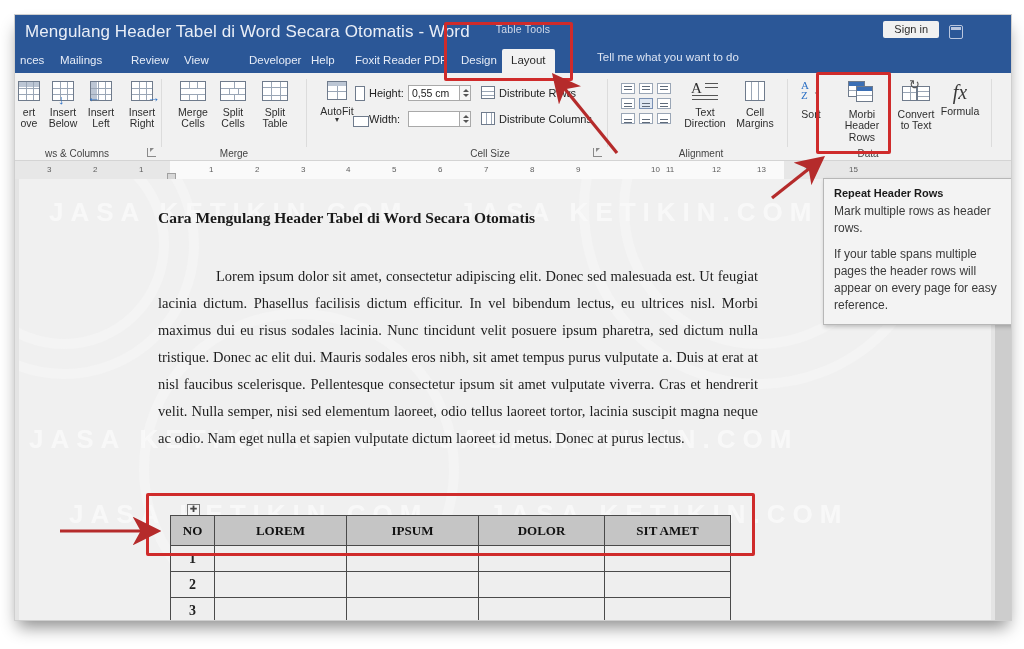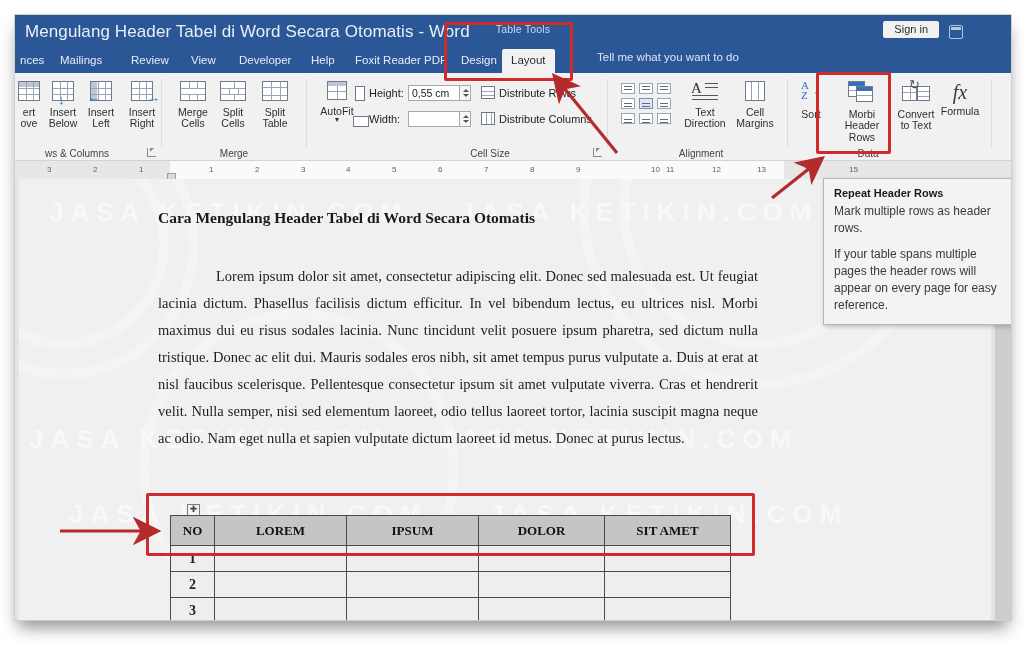--- a/index.html
+++ b/index.html
@@ -227,22 +227,22 @@
     <div class="title-text">Mengulang Header Tabel di Word Secara Otomatis  -  Word</div>
     <div class="tt-label">Table Tools</div>
     <div class="signin">Sign in</div>
     <div class="ribbon-display"></div>
   </div>
 
   <div class="tabstrip">
     <div class="tab" style="left:-4px">nces</div>
     <div class="tab" style="left:36px">Mailings</div>
     <div class="tab" style="left:107px">Review</div>
-    <div class="tab" style="left:167px">View</div>
-    <div class="tab" style="left:215px">Developer</div>
+    <div class="tab" style="left:160px">View</div>
+    <div class="tab" style="left:225px">Developer</div>
     <div class="tab" style="left:287px">Help</div>
     <div class="tab" style="left:331px">Foxit Reader PDF</div>
     <div class="tab" style="left:437px">Design</div>
     <div class="tab active" style="left:487px">Layout</div>
     <div class="bulb"></div>
     <div class="tellme" style="left:582px">Tell me what you want to do</div>
   </div>
 
   <div class="ribbon">
 

